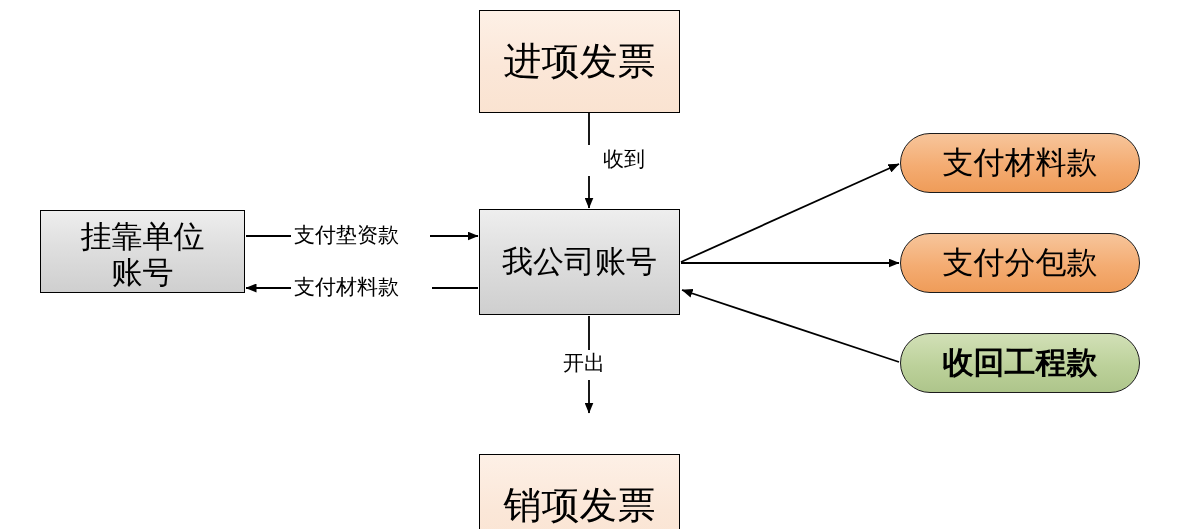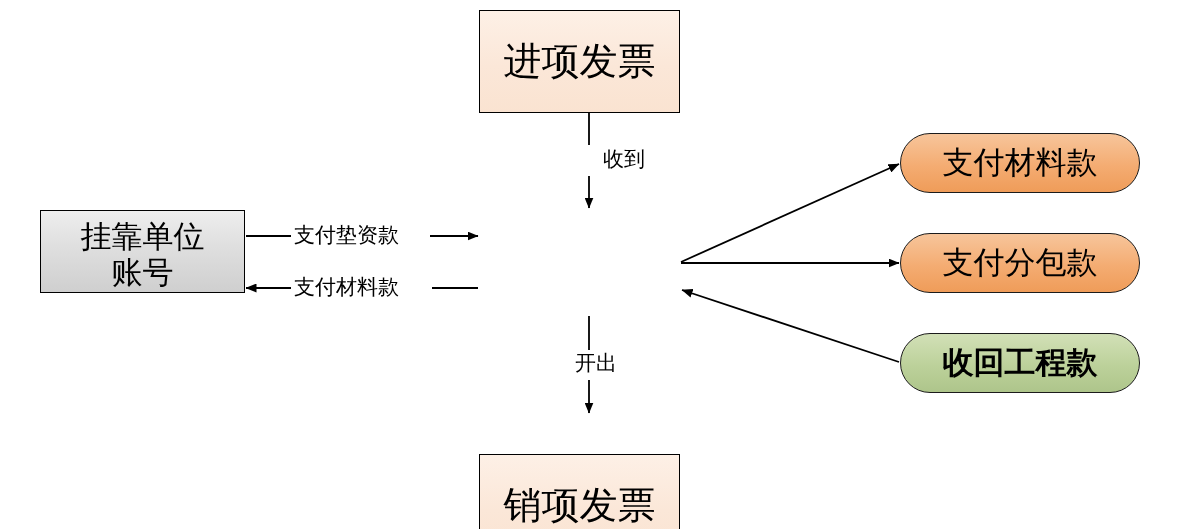--- a/index.html
+++ b/index.html
@@ -111,20 +111,23 @@
 
   <div class="node node-invoice" style="left:479px; top:10px; width:201px; height:103px;">
     <span>进项发票</span>
   </div>
 
   <div class="node node-account" style="left:40px; top:210px; width:205px; height:83px;align-items:flex-end;">
     <span>挂靠单位
 账号</span>
   </div>
 
+  <div class="node node-account" style="left:479px; top:209px; width:201px; height:106px;">
+    <span>我公司账号</span>
+  </div>
 
   <div class="node node-pill orange" style="left:900px; top:133px; width:240px; height:60px;">
     <span>支付材料款</span>
   </div>
 
   <div class="node node-pill orange" style="left:900px; top:233px; width:240px; height:60px;text-align:right;">
     <span>支付分包款</span>
   </div>
 
   <div class="node node-pill green" style="left:900px; top:333px; width:240px; height:60px;font-weight:bold;">
@@ -140,17 +143,17 @@
   </div>
 
   <div class="edge-label" style="left:291px; top:225px;">
     <span>支付垫资款</span>
   </div>
 
   <div class="edge-label" style="left:291px; top:277px;">
     <span>支付材料款</span>
   </div>
 
-  <div class="edge-label" style="left:572px; top:353px;font-family:Liberation Serif, serif;">
+  <div class="edge-label" style="left:560px; top:353px;font-family:Liberation Serif, serif;">
     <span>开出</span>
   </div>
 
 </div>
 
 </body></html>

